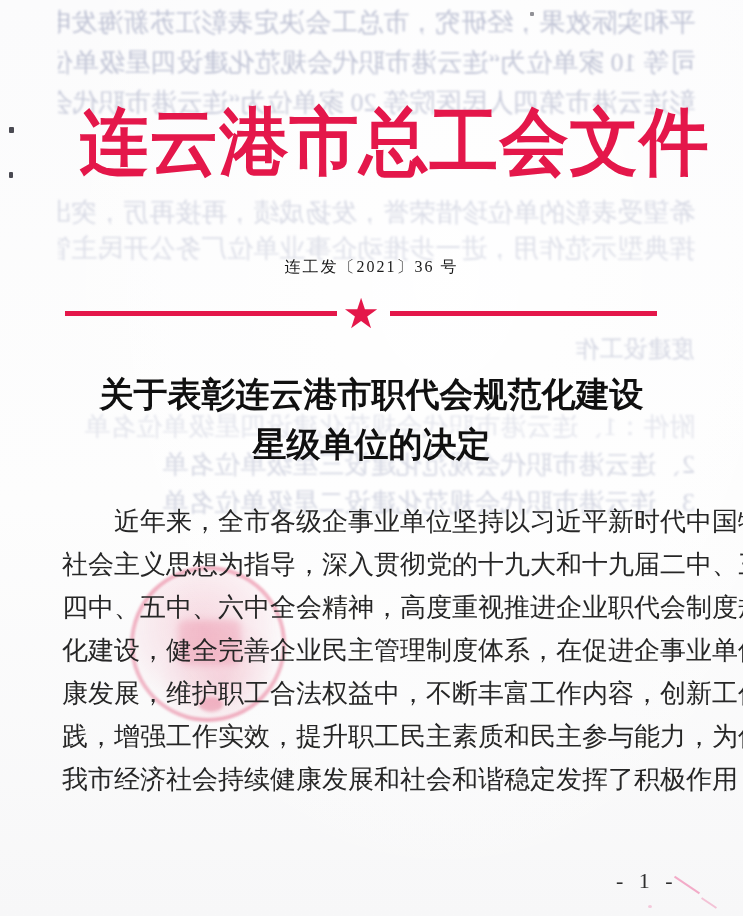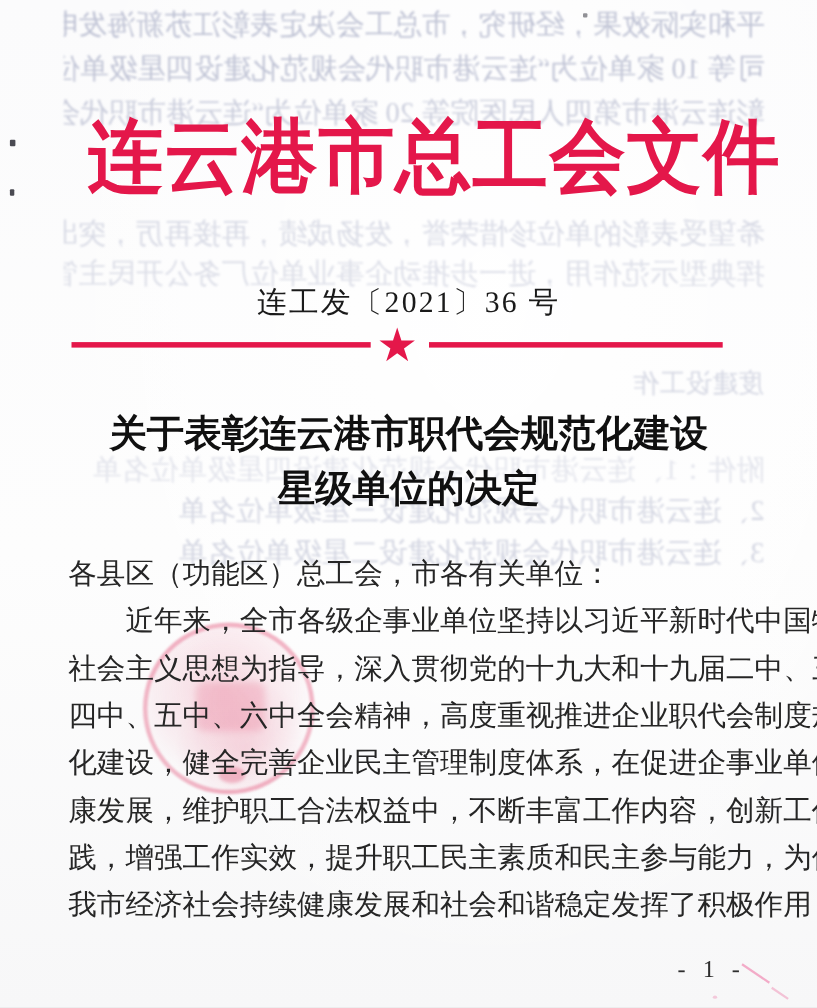--- a/index.html
+++ b/index.html
@@ -35,21 +35,21 @@
     position:absolute;top:94px;left:0;right:0;
     padding-left:46px;
     text-align:center;
     font-size:69px;font-weight:900;
     letter-spacing:1px;
     transform:scaleY(1.06);transform-origin:top;
     white-space:nowrap;
   }
   .doc-number{
     position:absolute;top:257px;left:0;width:100%;
-    text-align:center;font-size:27px;color:#1a1a1a;letter-spacing:2px;font-family:Liberation Serif, serif;
+    text-align:center;font-size:16px;color:#1a1a1a;letter-spacing:2px;font-family:Liberation Serif, serif;
   }
   .rule{position:absolute;top:311px;left:65px;width:592px;height:6px;}
   .rule .seg{position:absolute;top:0;height:5px;}
   .rule .seg-left{left:0;width:272px;}
   .rule .seg-right{right:0;width:267px;}
   .rule .star{
     position:absolute;left:50%;top:3px;
     transform:translate(-50%,-50%);
     font-size:42px;line-height:1;
     font-family:"DejaVu Sans",sans-serif;
@@ -126,21 +126,20 @@
     <span class="star" style="color:#e4174a;">★</span>
     <span class="seg seg-right" style="background:#e4174a;"></span>
   </div>
 
   <div class="doc-title">
     <div>关于表彰连云港市职代会规范化建设</div>
     <div>星级单位的决定</div>
   </div>
 
   <div class="body-block">
-    <div class="b-line">各县区（功能区）总工会，市各有关单位：</div>
     <div class="b-line indent">近年来，全市各级企事业单位坚持以习近平新时代中国特色</div>
     <div class="b-line">社会主义思想为指导，深入贯彻党的十九大和十九届二中、三中、</div>
     <div class="b-line">四中、五中、六中全会精神，高度重视推进企业职代会制度规范</div>
     <div class="b-line">化建设，健全完善企业民主管理制度体系，在促进企事业单位健</div>
     <div class="b-line">康发展，维护职工合法权益中，不断丰富工作内容，创新工作实</div>
     <div class="b-line">践，增强工作实效，提升职工民主素质和民主参与能力，为促进</div>
     <div class="b-line">我市经济社会持续健康发展和社会和谐稳定发挥了积极作用，涌</div>
   </div>
 
   <div class="pageno">- 1 -</div>

